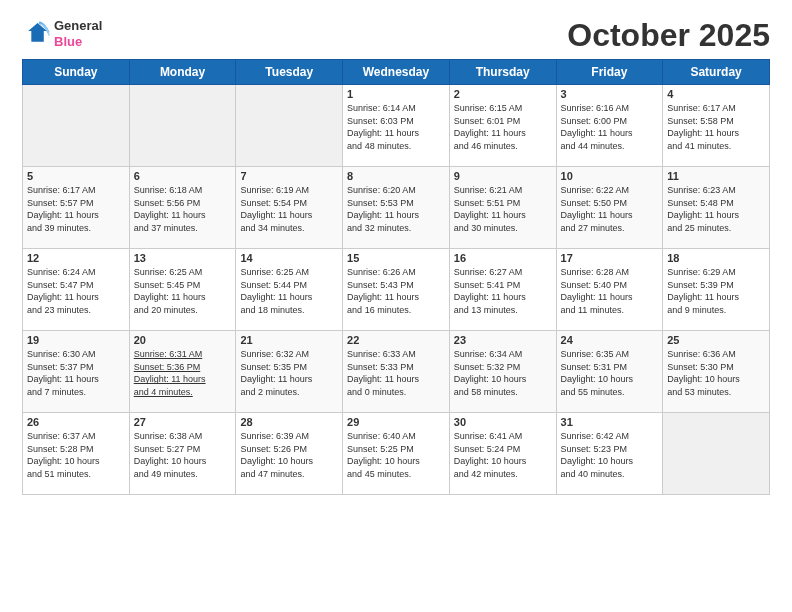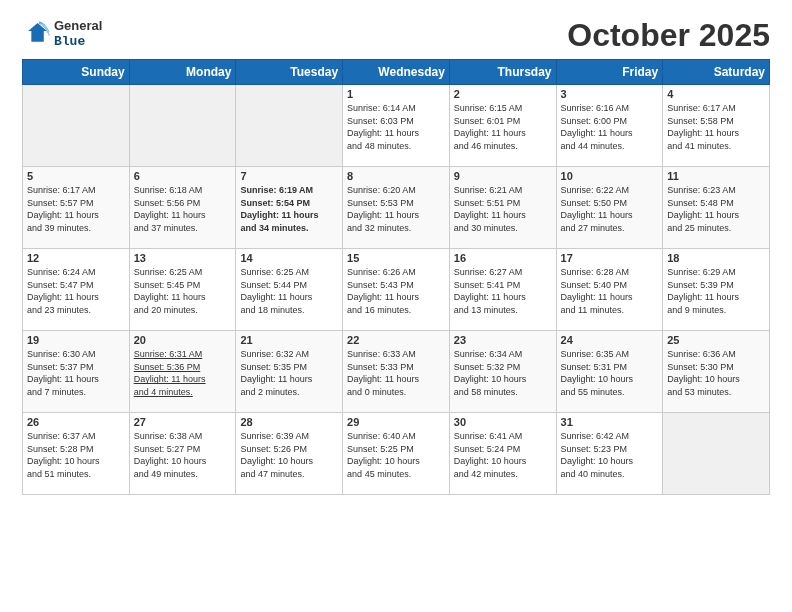--- a/index.html
+++ b/index.html
@@ -58,21 +58,21 @@
       border-collapse: collapse;
       width: 100%;
       table-layout: fixed;
     }
     .calendar th {
       background: #1a6db5;
       color: #fff;
       font-size: 12px;
       font-weight: bold;
       padding: 5px 4px;
-      text-align: right;
+      text-align: center;
       border: 1px solid #1558a0;
     }
     .calendar td {
       border: 1px solid #ccc;
       vertical-align: top;
       padding: 3px 4px;
       font-size: 9.5px;
       color: #333;
       height: 82px;
     }
@@ -102,21 +102,21 @@
     <div class="logo">
       <svg class="logo-icon" viewBox="0 0 36 36">
         <rect width="36" height="36" fill="white"></rect>
         <polygon points="20,4 32,14 28,14 28,28 12,28 12,14 8,14" fill="#1a6db5"></polygon>
         <polygon points="24,4 36,14 32,14 32,32 4,32 4,14 0,14 12,4" fill="none"></polygon>
         <path d="M22,3 Q30,6 34,16" stroke="#5bb0f0" stroke-width="3" fill="none"></path>
         <path d="M24,5 Q33,9 35,20" stroke="#a0d0f0" stroke-width="2" fill="none"></path>
       </svg>
       <div class="logo-text">
         <div>General</div>
-        <div style="color:#0c4a6e;font-weight:bold;font-family:Liberation Mono, monospace;">Blue</div>
+        <div style="color:#ec4899;font-weight:bold;">Blue</div>
       </div>
     </div>
     <div class="title-block">
       <div class="main-title">October 2025</div>
     </div>
   </div>
 
   <table class="calendar">
     <thead>
       <tr>
@@ -173,21 +173,21 @@
           </td>
           <td>
             <span class="day-num">6</span>
             <div class="day-info" style="white-space: pre-line;">Sunrise: 6:18 AM
 Sunset: 5:56 PM
 Daylight: 11 hours
 and 37 minutes.</div>
           </td>
           <td>
             <span class="day-num">7</span>
-            <div class="day-info" style="white-space: pre-line; font-weight: bold;">Sunrise: 6:19 AM
+            <div class="day-info" style="white-space: pre-line;">Sunrise: 6:19 AM
 Sunset: 5:54 PM
 Daylight: 11 hours
 and 34 minutes.</div>
           </td>
           <td>
             <span class="day-num">8</span>
             <div class="day-info" style="white-space: pre-line;">Sunrise: 6:20 AM
 Sunset: 5:53 PM
 Daylight: 11 hours
 and 32 minutes.</div>

